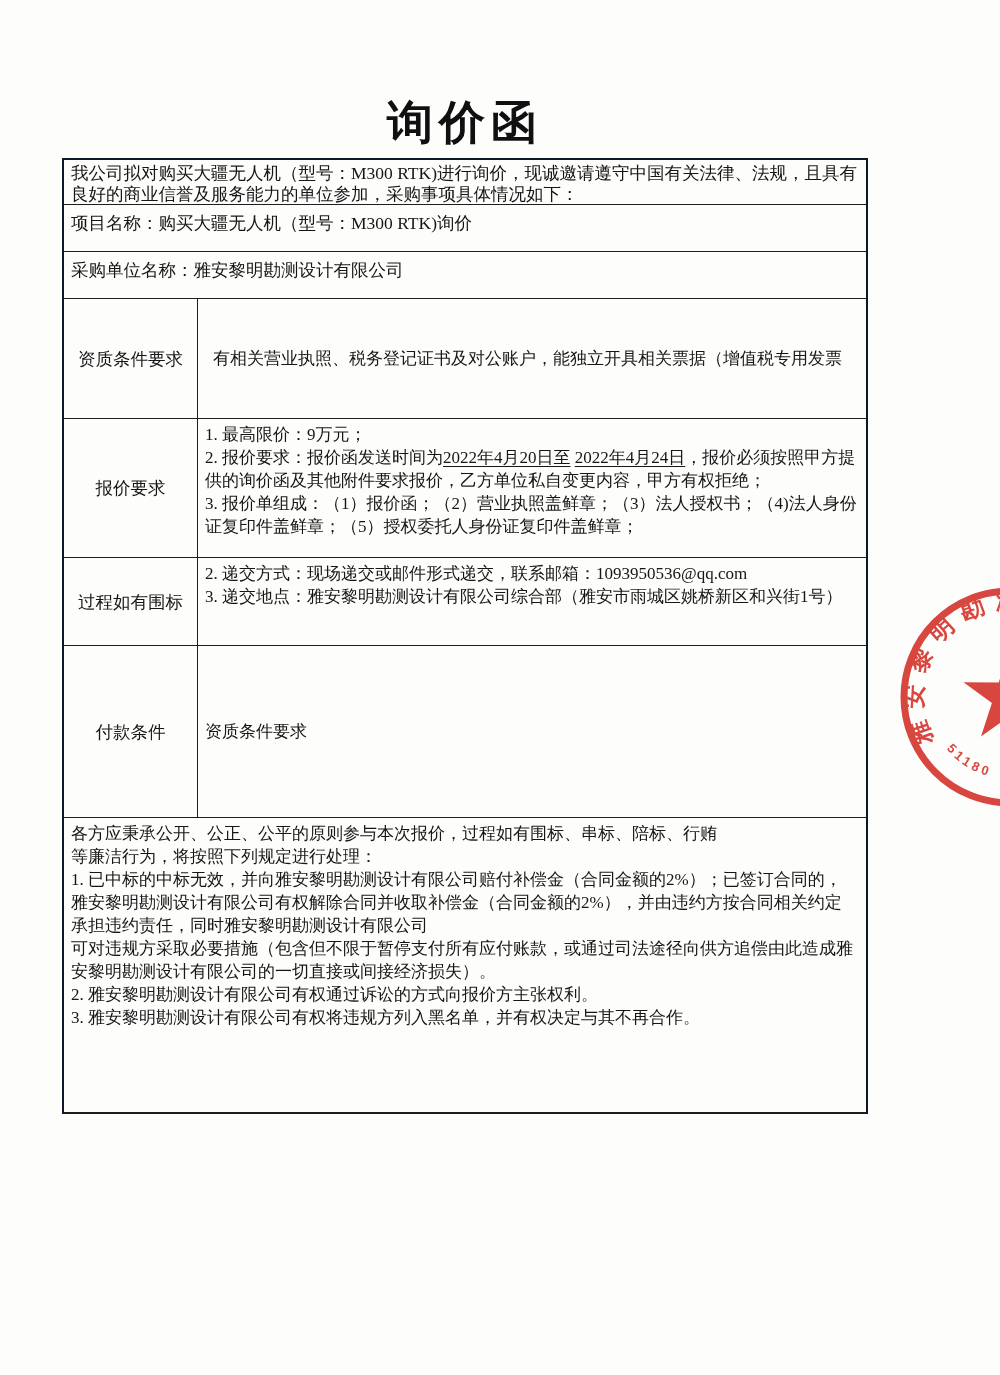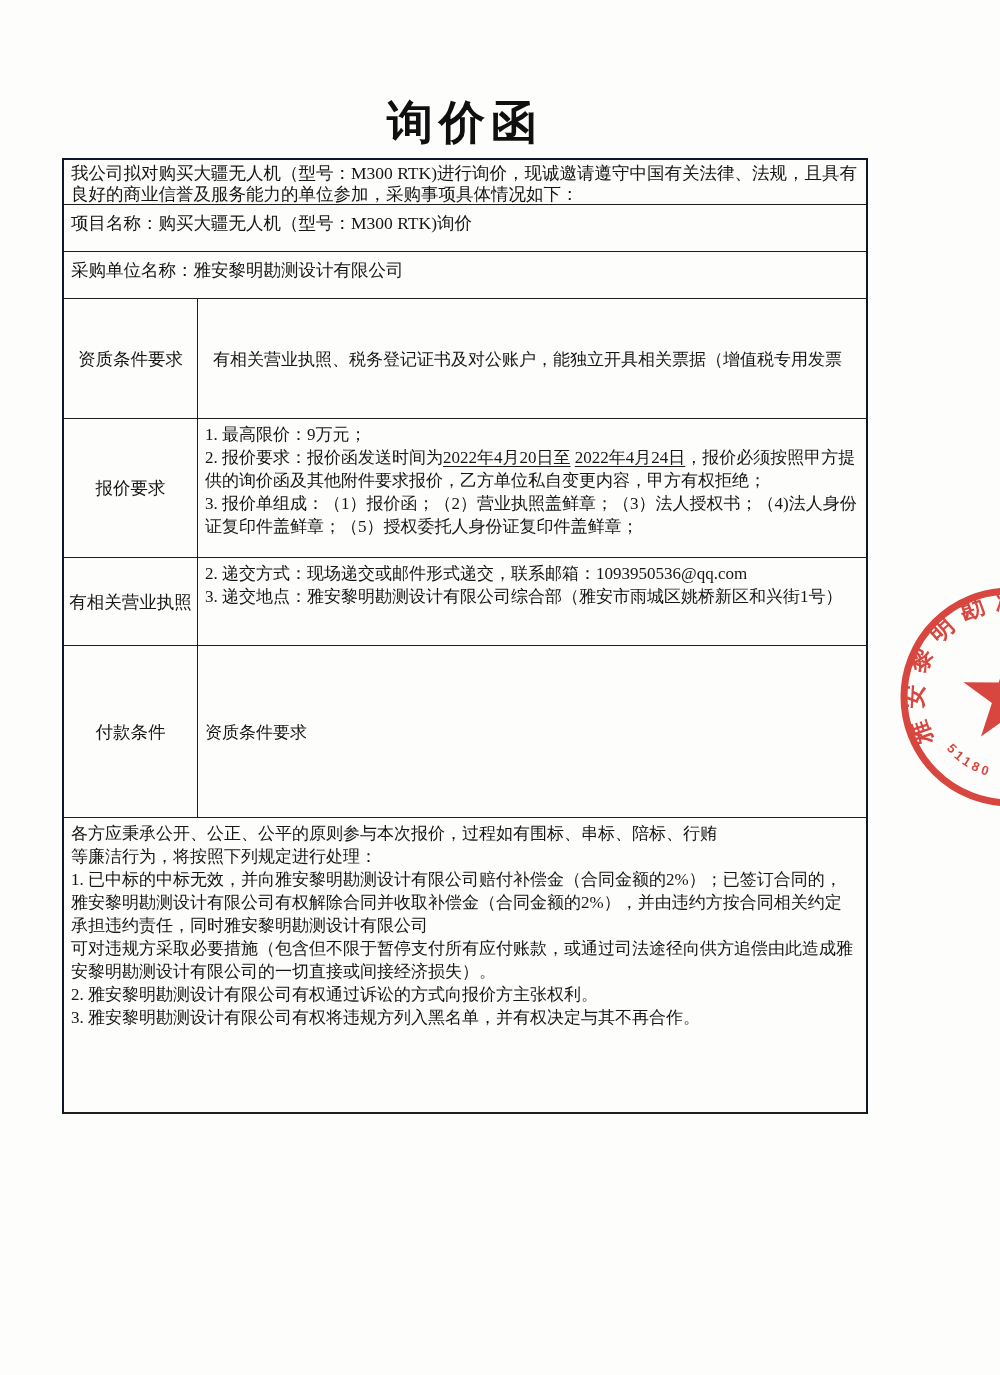--- a/index.html
+++ b/index.html
@@ -71,20 +71,21 @@
     flex: 1;
     font-size: 17px;
     line-height: 23px;
     padding: 4px 8px 3px 7px;
     overflow: hidden;
   }
   .cell-content.v-center {
     display: flex;
     flex-direction: column;
     justify-content: center;
+    font-family: Liberation Mono, monospace;
   }
   .row-quals .para { white-space: nowrap; overflow: hidden; }
   .para { text-align: left; }
   .u { text-decoration: underline; text-underline-offset: 3px; text-align: center; }
   .seal {
     position: absolute;
     left: 895px;
     top: 582px;
     width: 230px;
     height: 230px;
@@ -134,21 +135,21 @@
     <div class="t-row row-quote">
       <div class="cell-label">报价要求</div>
       <div class="cell-content">
           <div class="para"><span>1. 最高限价：9万元；</span></div>
           <div class="para"><span>2. 报价要求：报价函发送时间为</span><span class="u">2022年4月20日至</span><span> </span><span class="u">2022年4月24日</span><span>，报价必须按照甲方提供的询价函及其他附件要求报价，乙方单位私自变更内容，甲方有权拒绝；</span></div>
           <div class="para"><span>3. 报价单组成：（1）报价函；（2）营业执照盖鲜章；（3）法人授权书；（4)法人身份证复印件盖鲜章；（5）授权委托人身份证复印件盖鲜章；</span></div>
         </div>
     </div>
 
     <div class="t-row row-submit">
-      <div class="cell-label">有相关营业执照</div>
+      <div class="cell-label">过程如有围标</div>
       <div class="cell-content">
           <div class="para"><span>2. 递交方式：现场递交或邮件形式递交，联系邮箱：1093950536@qq.com</span></div>
           <div class="para"><span>3. 递交地点：雅安黎明勘测设计有限公司综合部（雅安市雨城区姚桥新区和兴街1号）</span></div>
         </div>
     </div>
 
     <div class="t-row row-payment">
       <div class="cell-label">付款条件</div>
       <div class="cell-content v-center">
           <div class="para"><span>资质条件要求</span></div>

